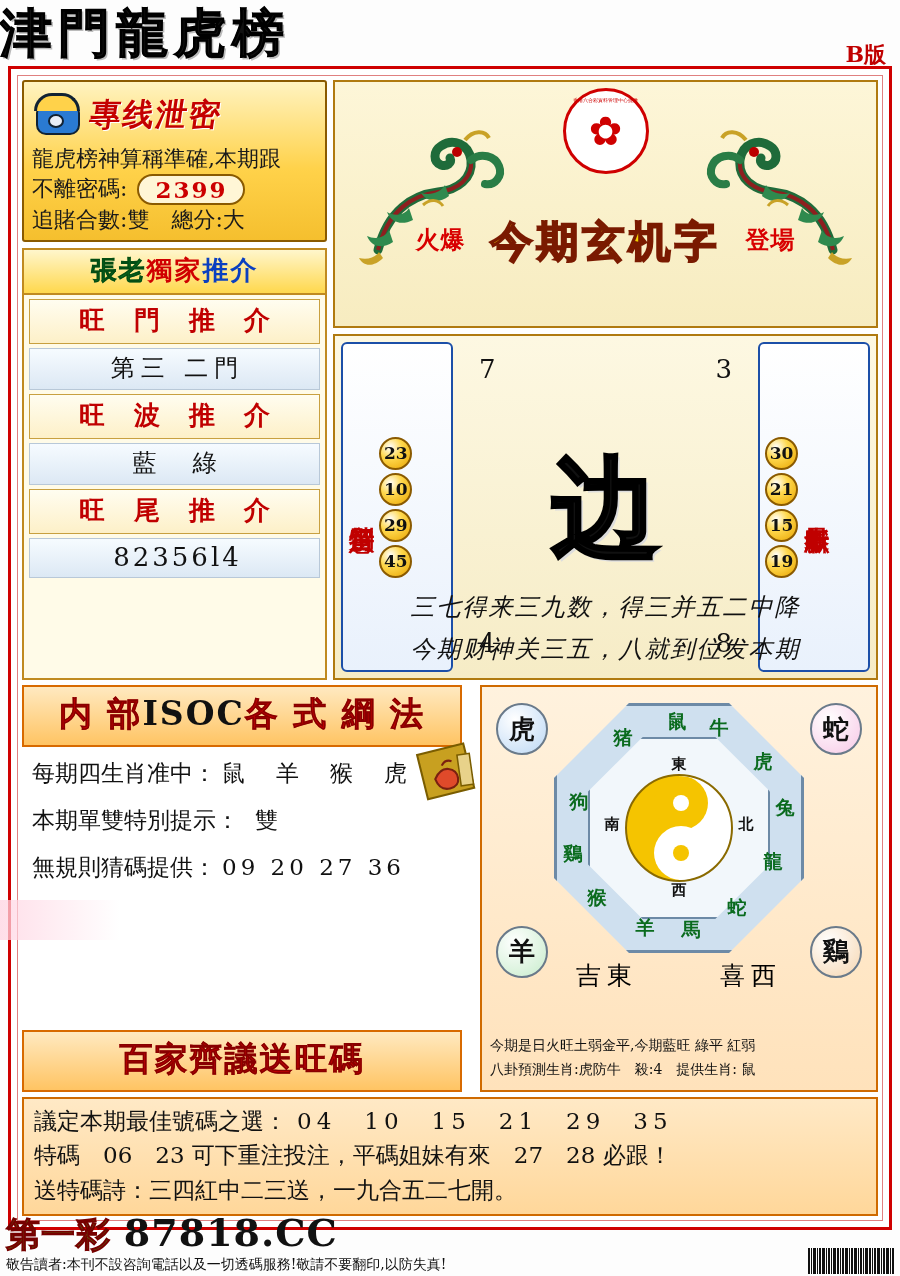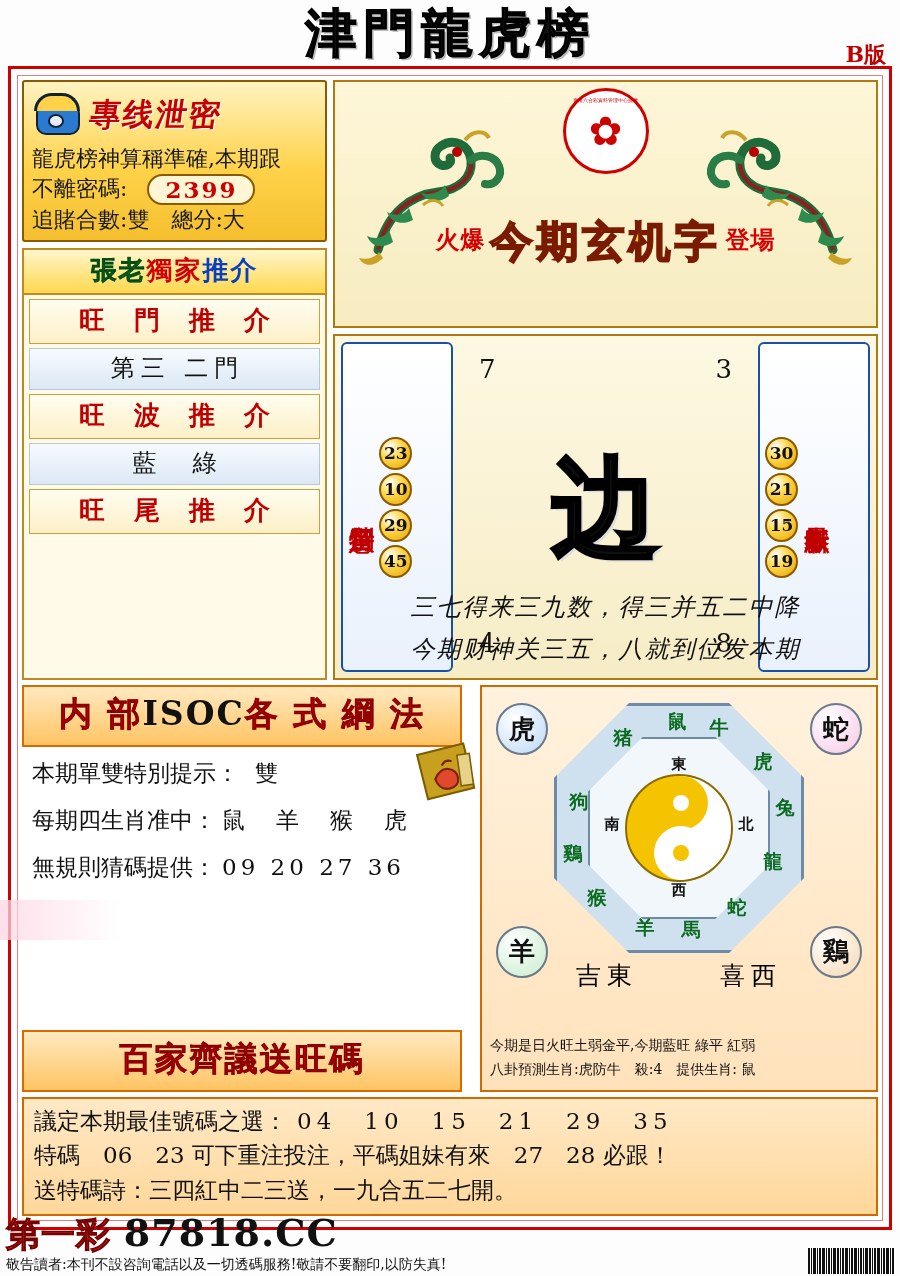--- a/index.html
+++ b/index.html
@@ -10,21 +10,21 @@
     overflow: hidden;
     position: relative;
   }
   .page {
     position: absolute; inset: 0;
     background: #fdfdfd;
   }
   
   .title-bar {
     height: 68px;
-    display: flex; align-items: center; justify-content: center;
+    display: flex; align-items: center; 
     position: relative;
   }
   .main-title {
     font-family: "DejaVu Serif", serif;
     font-size: 52px; font-weight: bold;
     letter-spacing: 6px;
     color: #111;
     -webkit-text-stroke: 1px #000;
     text-shadow: 2px 2px 0 #bbb;
   }
@@ -79,21 +79,21 @@
     color: #c40000;
     letter-spacing: 2px;
     transform: skewX(-8deg);
     text-shadow: 1px 1px 0 #fff;
   }
   .hotline-line {
     font-family: "DejaVu Serif", serif;
     font-size: 22px; color: #1a1a1a; line-height: 1.35;
     white-space: nowrap;
   }
-  .code-row { display: flex; align-items: center; gap: 20px; }
+  .code-row { display: flex; align-items: center; gap: 10px; }
   .code-pill {
     background: #fff6d6; border: 2px solid #8a5a00;
     border-radius: 16px; padding: 0 16px;
     font-size: 23px; font-family: "DejaVu Serif", serif;
     color: #c00; font-weight: bold; letter-spacing: 2px;
   }
 
   
   .zhanglao {
     border: 2px solid #c08a20;
@@ -149,21 +149,21 @@
     position: absolute; left: 0; right: 0; top: 132px; text-align: center;
     z-index: 3;
   }
   .banner-text .hot {
     font-family: "DejaVu Serif", serif; font-size: 24px; font-weight: bold;
     color: #d80000; letter-spacing: 1px; vertical-align: 8px;
   }
   .banner-text .main {
     font-family: "DejaVu Serif", serif; font-size: 42px; font-weight: bold;
     color: #f2d000; -webkit-text-stroke: 2px #7a1a00;
-    letter-spacing: 4px; margin: 0 0;
+    letter-spacing: 4px; margin: 0 20px;
   }
   .dragon {
     position: absolute; top: 18px; width: 200px; height: 200px;
     z-index: 2;
   }
   .dragon.left { left: 18px; }
   .dragon.right { right: 18px; transform: scaleX(-1); }
 
   
   .mystic {
@@ -324,21 +324,21 @@
 
   
   .footer {
     position: absolute; left: 0; right: 0; bottom: 0; height: 48px;
   }
   .brand {
     position: absolute; left: 6px; bottom: 18px;
     font-family: "DejaVu Serif", serif; font-size: 34px; font-weight: bold;
     letter-spacing: 1px;
   }
-  .brand .red { color: #ef4444; -webkit-text-stroke: 1px #700; }
+  .brand .red { color: #4d7c0f; -webkit-text-stroke: 1px #700; }
   .brand .dom { color: #111; font-size: 38px; }
   .disclaimer {
     position: absolute; left: 6px; bottom: 2px;
     font-family: "DejaVu Serif", serif; font-size: 14px; color: #111;
     white-space: nowrap;
   }
   .barcode { position: absolute; right: 6px; bottom: 2px; display: flex; gap: 1px; height: 26px; align-items: flex-end; }
   .barcode i { display: block; width: 2px; background: #111; height: 100%; }
   .barcode i.w { width: 1px; }
   .barcode i.t { width: 3px; }
@@ -385,20 +385,21 @@
         <div class="zhanglao">
           <div class="zl-head">
             <span class="g">張老</span><span class="r">獨家</span><span class="b">推介</span>
           </div>
           <div class="zl-body">
             <div class="zl-row-t">旺 門 推 介</div>
             <div class="zl-row-v">第三 二門</div>
             <div class="zl-row-t">旺 波 推 介</div>
             <div class="zl-row-v">藍　綠</div>
             <div class="zl-row-t">旺 尾 推 介</div>
+            <div class="zl-row-v num">82356l4</div>
           </div>
         </div>
       </div>
 
       <div class="right-col">
 
         <div class="dragon-box">
 
           <svg class="dragon left" viewBox="0 0 200 200">
             <path d="M25 150 C35 110 60 95 85 92 C105 90 120 78 118 60 C116 44 100 38 88 46 C80 51 80 62 88 65
@@ -487,24 +488,24 @@
         </div>
 
         <div class="tips">
           <svg class="stamp" viewBox="0 0 60 60">
             <rect x="4" y="6" width="46" height="44" fill="#c8a020" stroke="#7a5d00" stroke-width="2" transform="rotate(-6 27 28)"></rect>
             <path d="M16 34 q6 -10 14 -8 q8 2 8 10 q0 8 -9 9 q-10 1 -13 -11z" fill="#e04a2a" stroke="#7a2010" stroke-width="2"></path>
             <path d="M24 22 q4 -6 10 -3" fill="none" stroke="#7a2010" stroke-width="2"></path>
             <rect x="40" y="14" width="12" height="30" fill="#e8d28a" stroke="#7a5d00" stroke-width="1.5"></rect>
           </svg>
           <div class="tip-line">
+            <span>每期四生肖准中：</span><span class="nums">鼠　羊　猴　虎</span>
+          </div>
+          <div class="tip-line">
             <span>本期單雙特別提示：</span><span class="val">雙</span>
-          </div>
-          <div class="tip-line">
-            <span>每期四生肖准中：</span><span class="nums">鼠　羊　猴　虎</span>
           </div>
           <div class="tip-line">
             <span>無規則猜碼提供：</span><span class="nums">09 20 27 36</span>
           </div>
         </div>
 
         <div class="banner-orange" style="margin-top:auto">
           <div class="t"><span class="r">百家齊議送旺碼</span></div>
         </div>
       </div>

